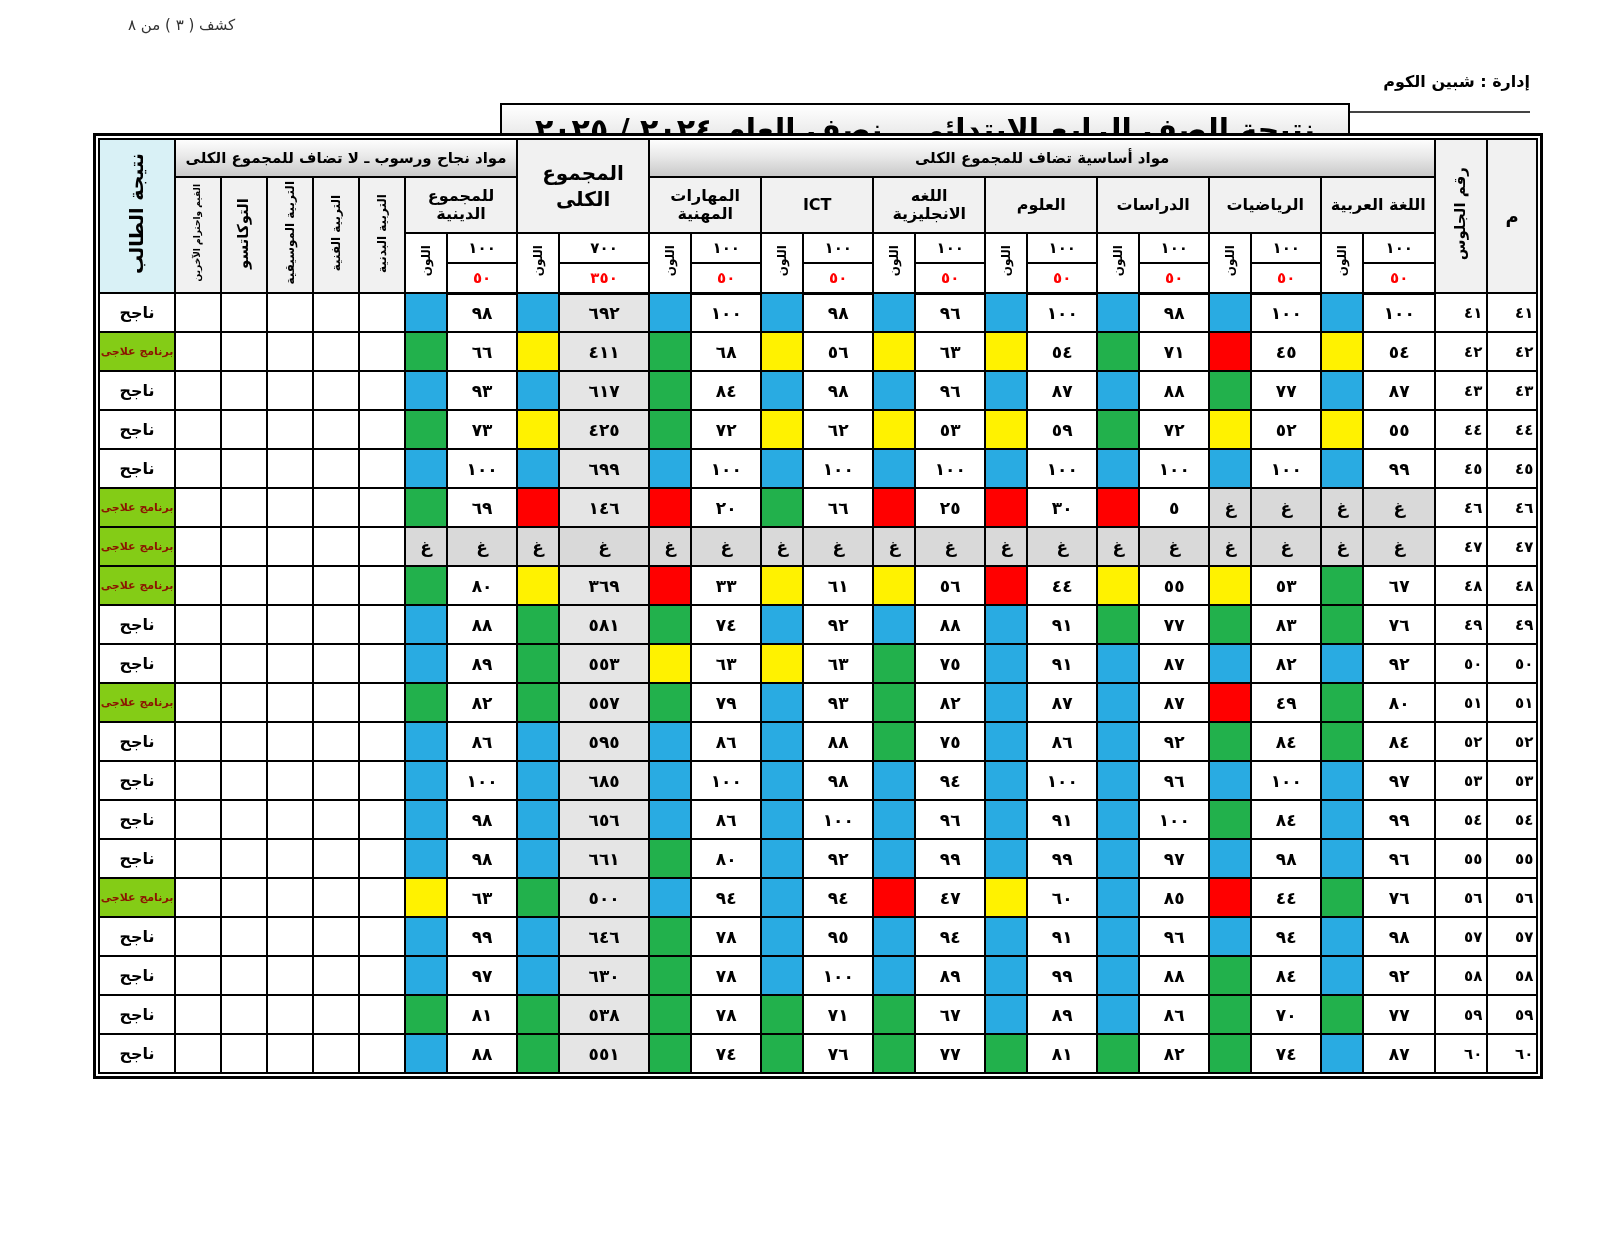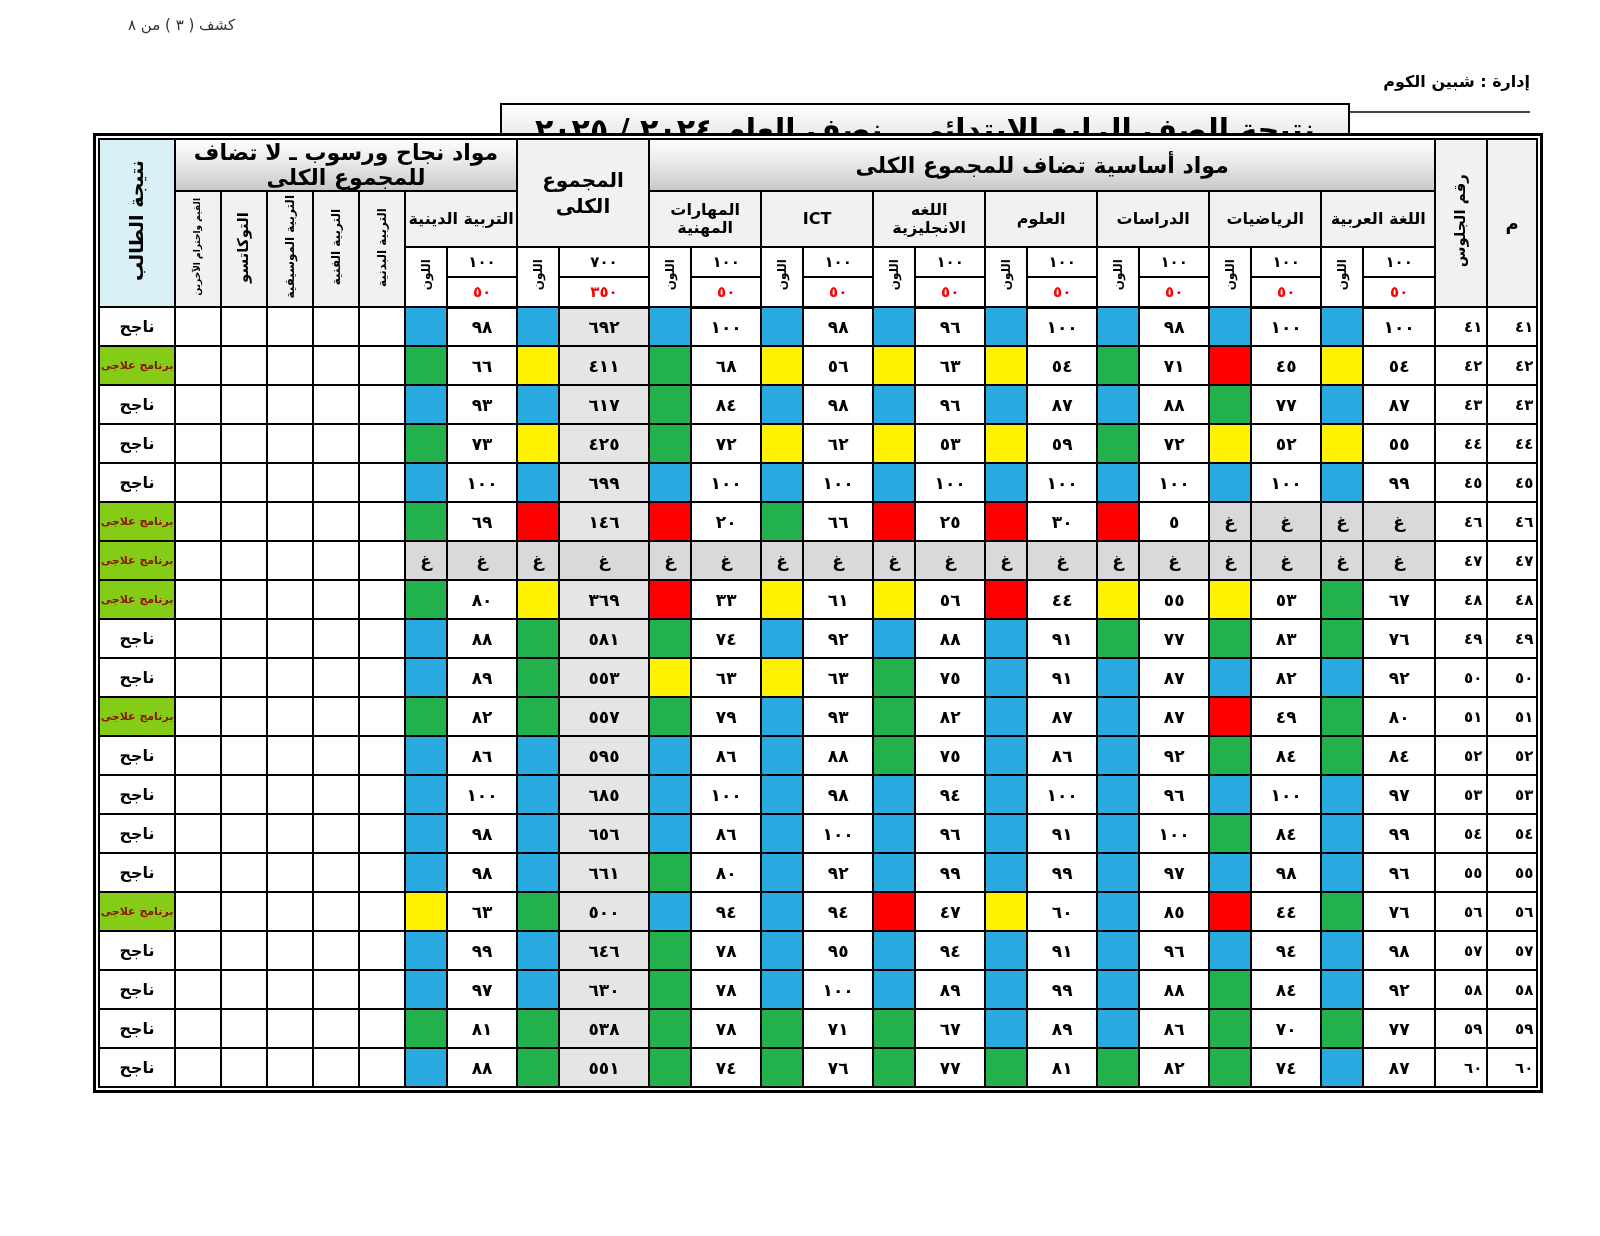--- a/index.html
+++ b/index.html
@@ -21,21 +21,21 @@
   
   .frame{position:absolute;top:133px;left:93px;border:3px solid #000;padding:2px;background:#fff;}
   table{border-collapse:collapse;table-layout:fixed;width:1438px;}
   th,td{border:2px solid #000;padding:0;text-align:center;vertical-align:middle;
         overflow:hidden;font-weight:bold;}
   thead th{background:#f1f1f1;}
   tbody tr{height:39px;}
   tbody td{font-size:17px;background:#fff;}
 
   .hr1{height:38px;} .hr2{height:56px;} .hr3{height:30px;} .hr4{height:30px;}
-  .group{font-size:22px;
+  .group{font-size:15px;
     background:linear-gradient(180deg,#fdfdfd 0%,#e9e9e9 45%,#c9c9c9 100%);margin-left:16px;}
   .subj{font-size:16px;line-height:1.15;}
   .total-h{font-size:20px;line-height:1.3;}
   .serial-h{font-size:18px;}
   .mark{font-size:15px;background:#fff;}
   .mark.red{color:#ff0000;}
   .clr-h{background:#fff;}
   .vert{writing-mode:vertical-rl;transform:rotate(180deg);display:inline-block;
         line-height:1.05;white-space:nowrap;}
   .seat-h .vert{font-size:15px;}
@@ -112,21 +112,21 @@
       <th rowspan="4" class="result-hd"><span class="vert">نتيجة الطالب</span></th>
     </tr>
     <tr class="hr2">
       <th colspan="2" class="subj">اللغة العربية</th>
       <th colspan="2" class="subj">الرياضيات</th>
       <th colspan="2" class="subj">الدراسات</th>
       <th colspan="2" class="subj">العلوم</th>
       <th colspan="2" class="subj">اللغه الانجليزية</th>
       <th colspan="2" class="subj">ICT</th>
       <th colspan="2" class="subj">المهارات المهنية</th>
-      <th colspan="2" class="subj">التربية الدينية</th>
+      <th colspan="2" class="subj">للمجموع الدينية</th>
       <th rowspan="3" class="extra-h e0"><span class="vert">التربية البدنية</span></th>
       <th rowspan="3" class="extra-h e1"><span class="vert">التربية الفنية</span></th>
       <th rowspan="3" class="extra-h e2"><span class="vert">التربية الموسيقية</span></th>
       <th rowspan="3" class="extra-h e3"><span class="vert">التوكاتسو</span></th>
       <th rowspan="3" class="extra-h e4"><span class="vert">القيم واحترام الآخرين</span></th>
     </tr>
     <tr class="hr3">
       <th class="mark">١٠٠</th>
       <th rowspan="2" class="clr-h"><span class="vert">اللون</span></th>
       <th class="mark">١٠٠</th>

